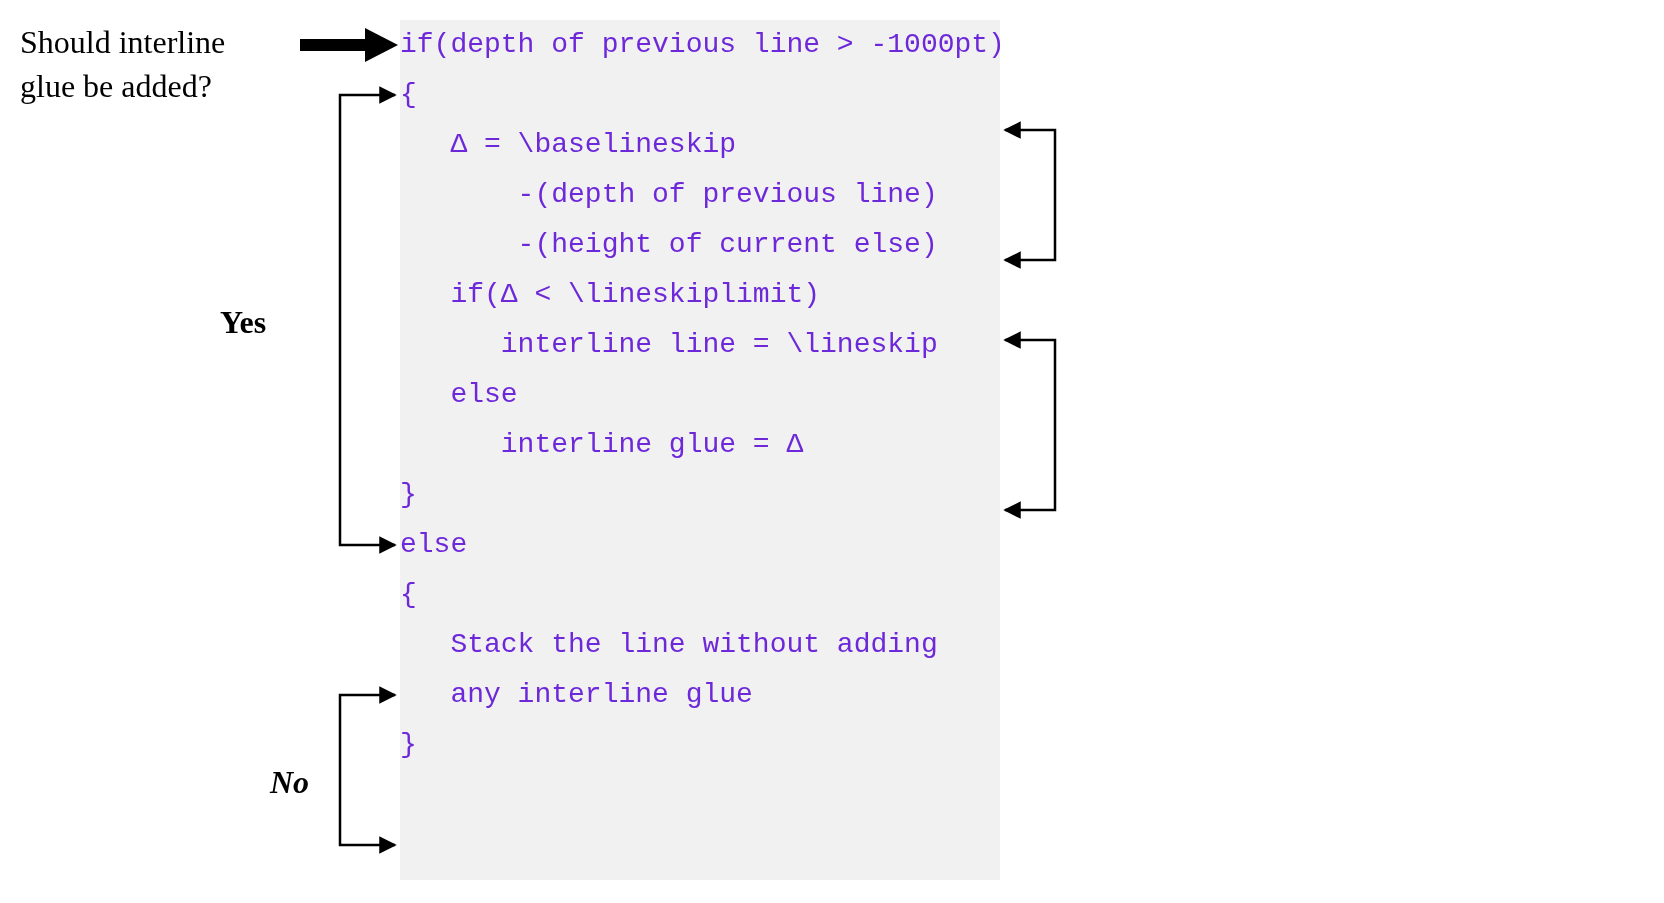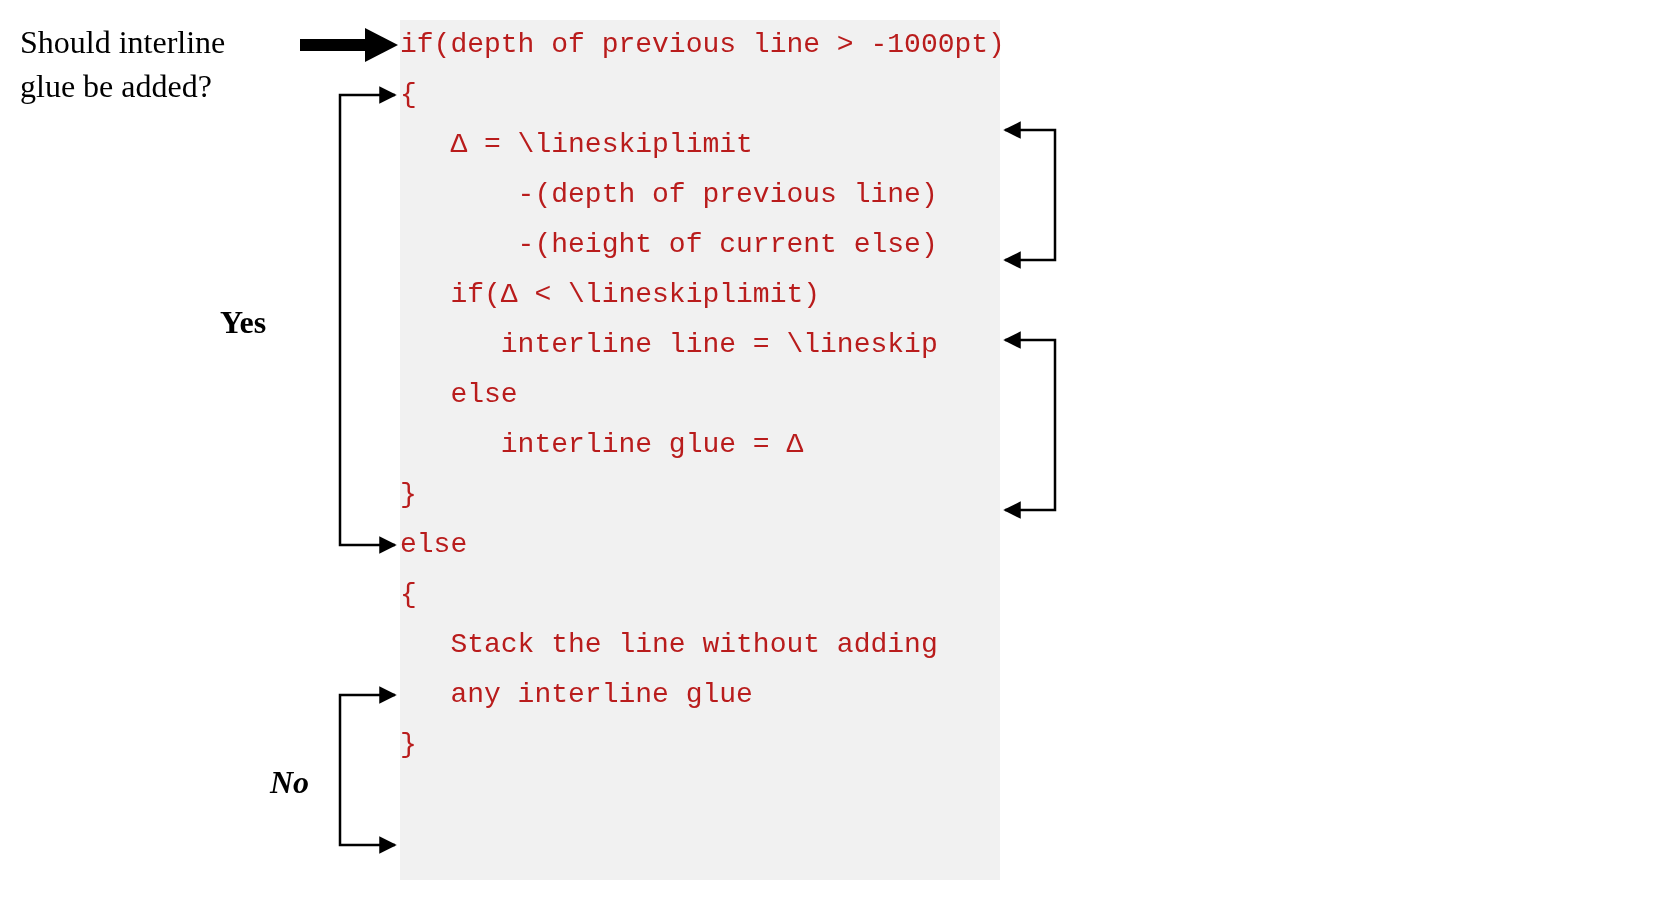--- a/index.html
+++ b/index.html
@@ -21,21 +21,21 @@
     width: 600px;
     height: 860px;
     background: #f1f1f1;
     padding: 0;
   }
   .codeline {
     font-family: 'Courier New', Courier, monospace;
     font-size: 28px;
     line-height: 50px;
     white-space: pre;
-    color: #b91c1c;
+    color: #6d28d9;
   }
   .ann {
     position: absolute;
     font-family: Georgia, 'Times New Roman', serif;
     font-size: 32px;
     line-height: 44px;
     color: #000;
   }
   .bold {
     font-weight: 700;
@@ -50,21 +50,21 @@
   }
 </style>
 </head>
 <body>
 
 <div class="stage">
 
   <div class="codebox">
     <div class="codeline">if(depth of previous line &gt; -1000pt)</div>
     <div class="codeline">{</div>
-    <div class="codeline">   Δ = \lineskiplimit</div>
+    <div class="codeline">   Δ = \baselineskip</div>
     <div class="codeline">       -(depth of previous line)</div>
     <div class="codeline">       -(height of current else)</div>
     <div class="codeline"></div>
     <div class="codeline">   if(Δ &lt; \lineskiplimit)</div>
     <div class="codeline">      interline line = \lineskip</div>
     <div class="codeline">   else</div>
     <div class="codeline">      interline glue = Δ</div>
     <div class="codeline">}</div>
     <div class="codeline"></div>
     <div class="codeline">else</div>

